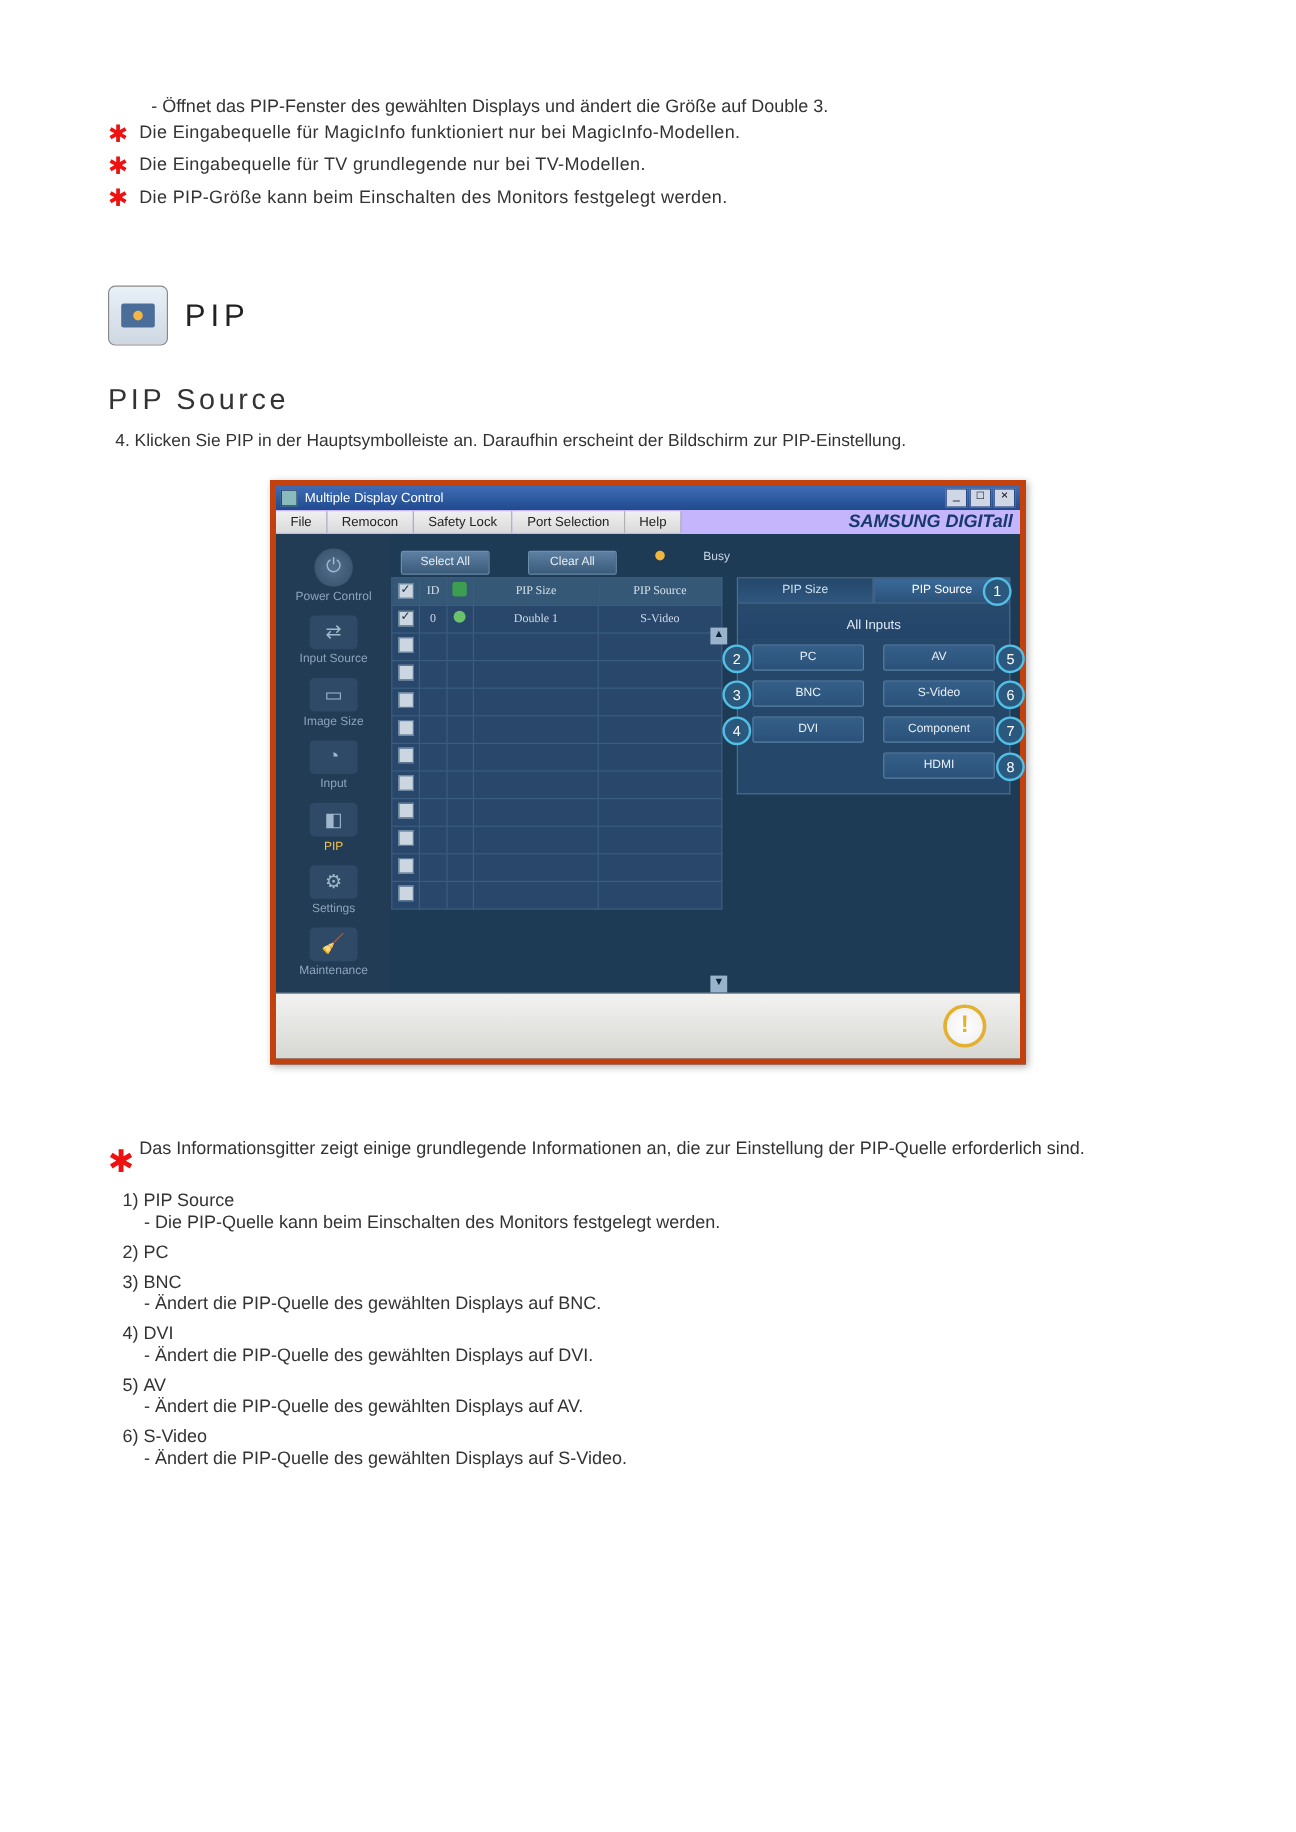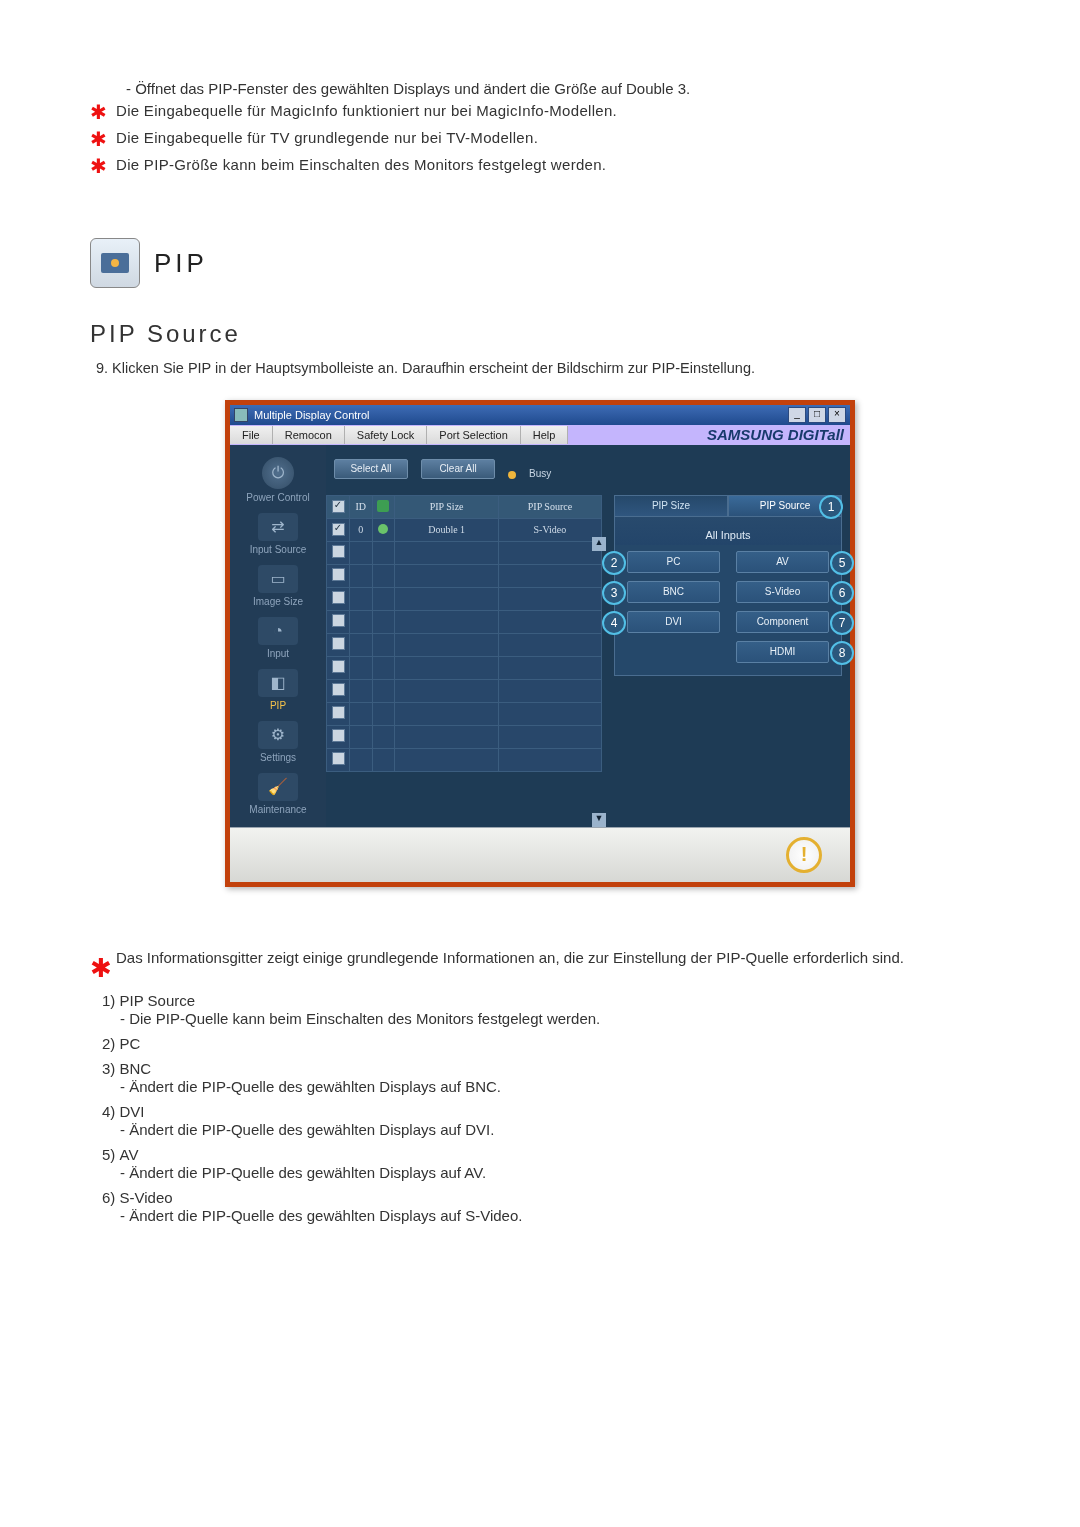--- a/index.html
+++ b/index.html
@@ -138,23 +138,23 @@
     color: #9fb6cc; font-size: 16px;
   }
   .sb-ic.power { background: radial-gradient(#516f8d, #334d66); border-radius: 50%; width: 32px; height: 32px; }
   .mainpane {
     flex: 1;
     display: flex;
     flex-direction: column;
     background: #1e3b55;
   }
   .toolbar {
-    display: flex; align-items: flex-end;
-    gap: 13px;
-    padding: 14px 8px 16px 8px;
+    display: flex; align-items: flex-start;
+    gap: 32px;
+    padding: 14px 8px 2px 8px;
   }
   .tbtn {
     width: 72px; height: 18px;
     background: linear-gradient(#5d7fa1, #3a5b7a);
     border: 1px solid #6e8daa;
     color: #e8eef5; font-size: 10px;
     display: flex; align-items: center; justify-content: center;
     border-radius: 2px;
   }
   .busy-dot { width: 8px; height: 8px; border-radius: 50%; background: #f0b63c; }
@@ -310,21 +310,21 @@
   <div class="h-icon-row">
     <div class="h-icon">
       <div class="h-icon-inner">
           <div class="h-icon-dot"></div>
         </div>
     </div>
     <div class="h1">PIP</div>
   </div>
 
   <div class="h2">PIP Source</div>
-  <div class="numtext">9.  Klicken Sie PIP in der Hauptsymbolleiste an. Daraufhin erscheint der Bildschirm zur PIP-Einstellung.</div>
+  <div class="numtext">4.  Klicken Sie PIP in der Hauptsymbolleiste an. Daraufhin erscheint der Bildschirm zur PIP-Einstellung.</div>
 
   <div class="shot">
     <div class="titlebar">
       <div class="titlebar-left">
         <div class="tb-icon"></div>
         <span>Multiple Display Control</span>
       </div>
       <div class="winbtns">
         <div class="winbtn">_</div>
         <div class="winbtn">□</div>

